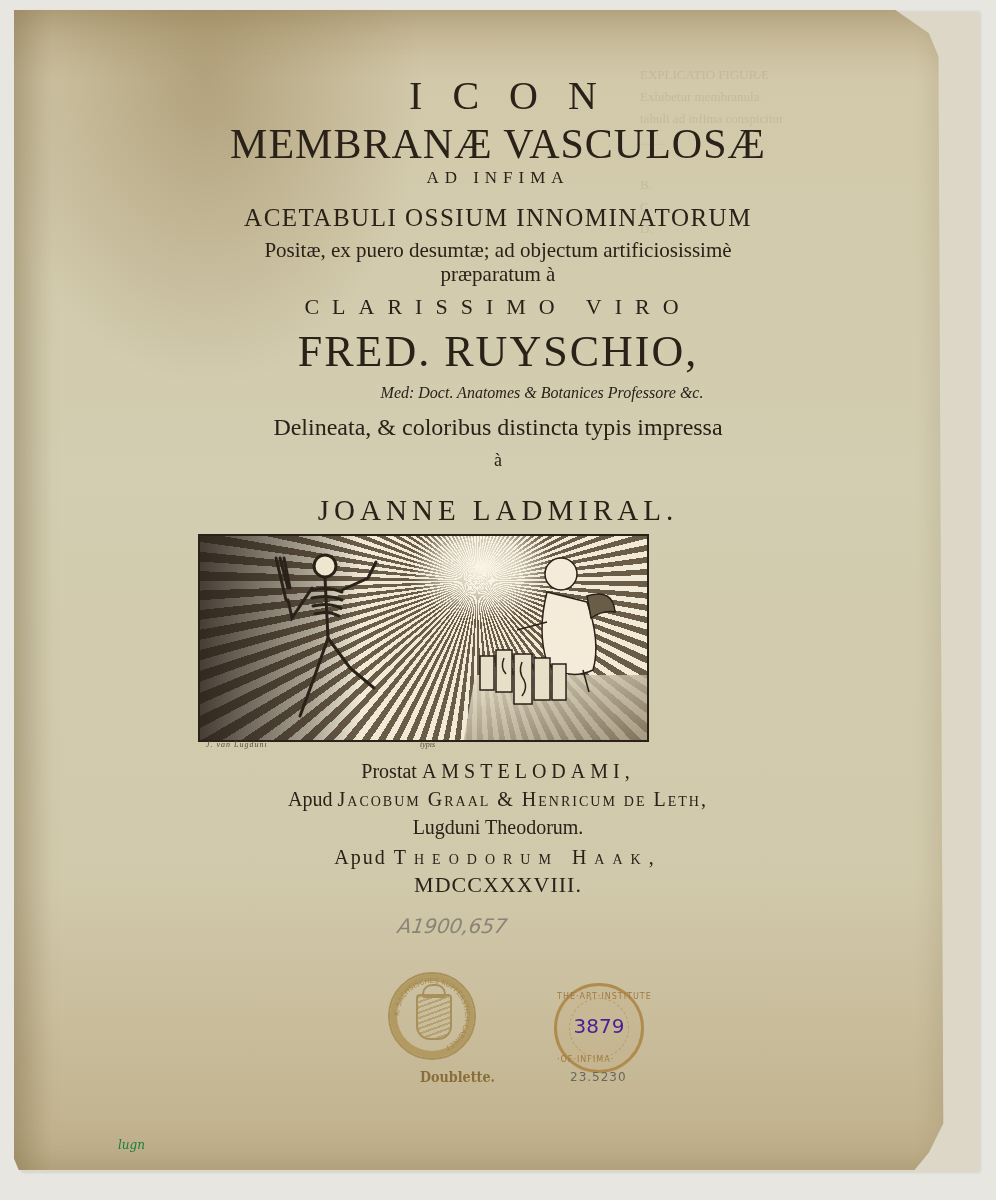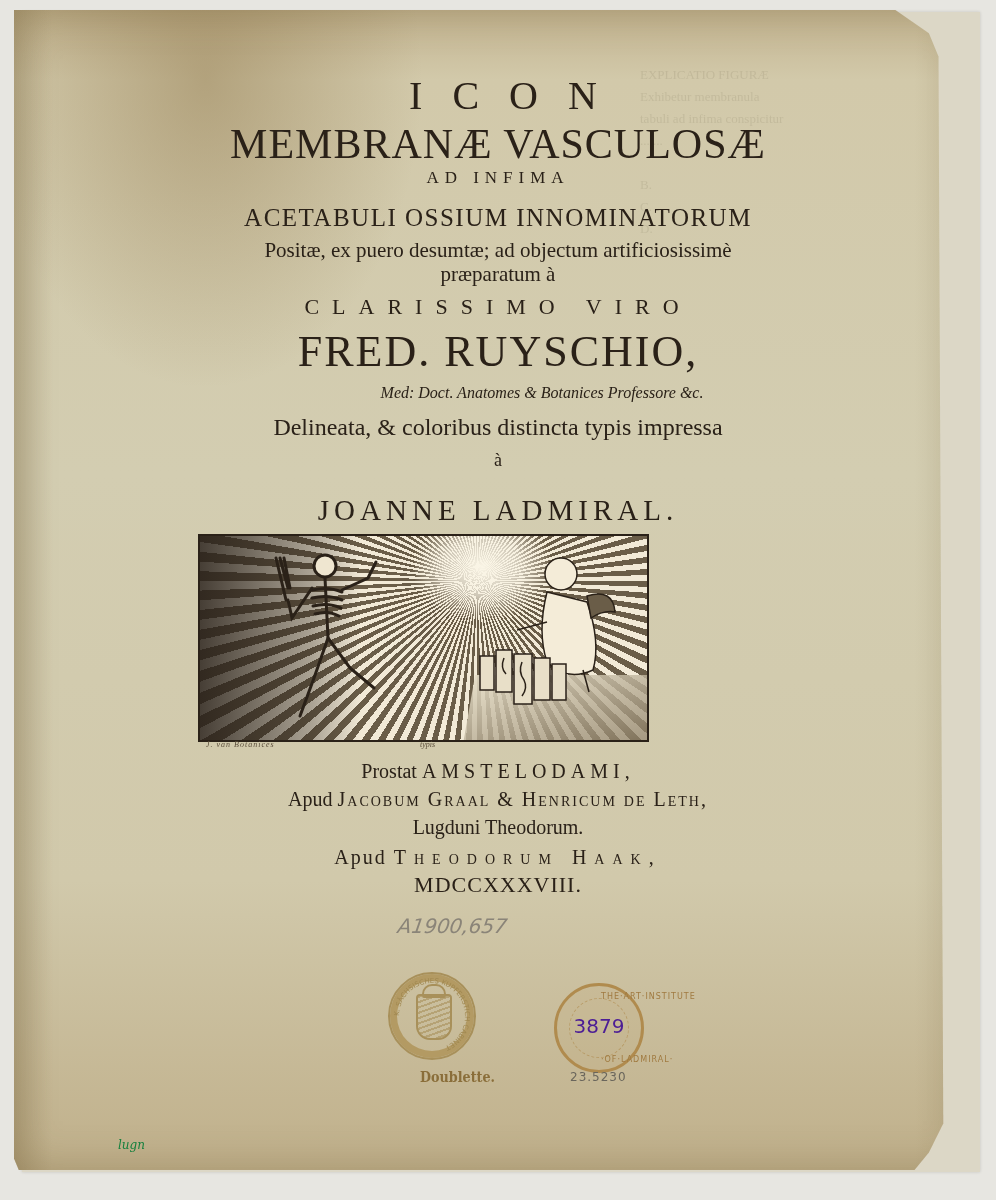--- a/index.html
+++ b/index.html
@@ -124,21 +124,21 @@
   }
   .stamp-aic .ring {
     position: absolute; inset: 12px; border-radius: 50%; border: 1px dashed rgba(176,139,78,0.6);
   }
   .stamp-aic .num {
     position: absolute; left: 0; right: 0; top: 28px; text-align: center;
     font-size: 20px; color: #4c1d95; font-family: "DejaVu Sans", sans-serif;
   }
   .stamp-aic .top, .stamp-aic .bot {
     position: absolute; left: 0; right: 0; text-align: left; font-size: 8px;
-    color: #a07a40; font-family: "DejaVu Sans", sans-serif; letter-spacing: 1px; margin-left: 44px;
+    color: #a07a40; font-family: "DejaVu Sans", sans-serif; letter-spacing: 1px;
   }
   .stamp-aic .top { top: 6px; }
   .stamp-aic .bot { bottom: 6px; }
   .aic-number {
     position: absolute; left: 570px; top: 1070px; font-size: 12px; color: #6a665c;
     font-family: "DejaVu Sans", sans-serif; letter-spacing: 1px;
   }
   .signature {
     position: absolute; left: 118px; top: 1138px; font-size: 12px; font-style: italic;
     color: #15803d; font-family: "DejaVu Serif", serif;
@@ -205,21 +205,21 @@
       <rect x="2" y="12" width="14" height="34"></rect>
       <rect x="18" y="6" width="16" height="42"></rect>
       <rect x="36" y="10" width="18" height="50"></rect>
       <rect x="56" y="14" width="16" height="42"></rect>
       <rect x="74" y="20" width="14" height="36"></rect>
       <path d="M44 18 Q40 28 46 36 Q50 44 44 52" fill="none"></path>
       <path d="M26 14 Q22 24 28 30" fill="none"></path>
     </g>
   </svg>
 </div>
-<div class="plate-caption">J. van Botanices</div>
+<div class="plate-caption">J. van Lugduni</div>
 <div class="plate-caption2" style="left:420px">typis</div>
 
 <div class="line l-prostat">
   <span>Prostat</span>
   <span class="caps">AMSTELODAMI,</span>
 </div>
 <div class="line l-apud1">
   <span>Apud</span>
   <span class="sc">Jacobum Graal &amp; Henricum de Leth,</span>
 </div>
@@ -241,17 +241,17 @@
       </defs>
     <text font-size="7" fill="#a08850" font-family="DejaVu Sans, sans-serif"><textPath href="#sx">K. SÄCHSISCHES KUPFERSTICH-CABINET</textPath></text>
   </svg>
 </div>
 <div class="stamp-label">Doublette.</div>
 
 <div class="stamp stamp-aic">
   <div class="ring"></div>
   <div class="top">THE·ART·INSTITUTE</div>
   <div class="num">3879</div>
-  <div class="bot">·OF·LADMIRAL·</div>
+  <div class="bot">·OF·INFIMA·</div>
 </div>
 <div class="aic-number">23.5230</div>
 
 <div class="signature">lugn</div>
 
 </body></html>

